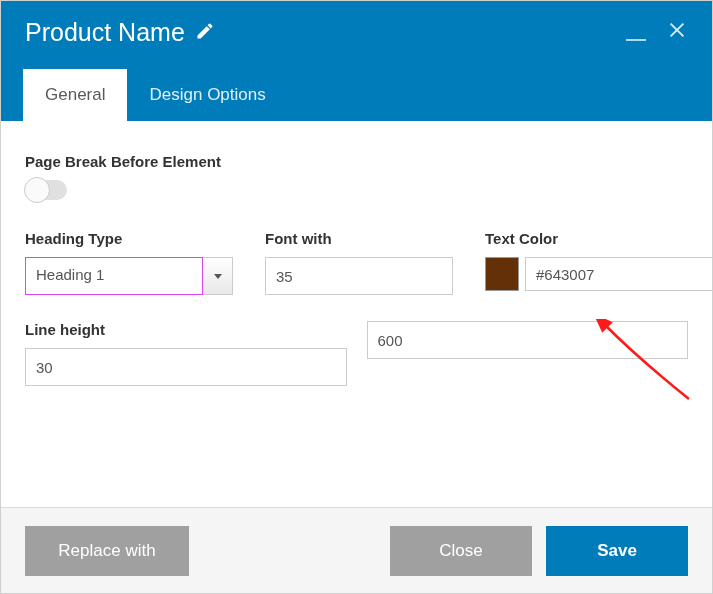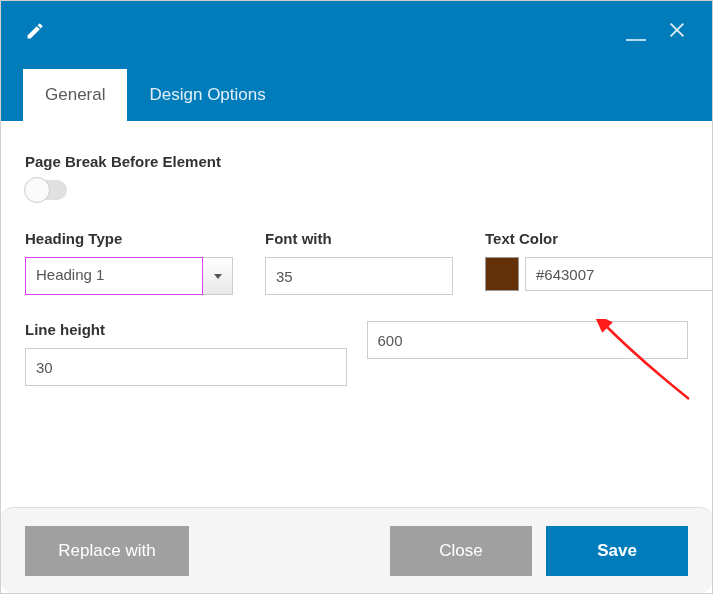--- a/index.html
+++ b/index.html
@@ -25,39 +25,40 @@
     .select { position: relative; width: 100%; height: 38px; display: flex; }
     .select-value { flex: 1; border: 1px solid #d946ef; background: #fff; padding: 8px 10px; font-size: 15px; color: #555; }
     .select-btn { width: 30px; height: 38px; border: 1px solid #ccc; border-left: 0; background: linear-gradient(#fff, #e8e8e8); display: flex; align-items: center; justify-content: center; }
     .select-btn svg { width: 8px; height: 5px; fill: #555; }
     .input { width: 100%; height: 38px; border: 1px solid #ccc; padding: 8px 10px; font-size: 15px; color: #555; background: #fff; outline: none; }
     .color-row { display: flex; gap: 6px; }
     .swatch { width: 34px; height: 34px; border: 1px solid #999; }
     .color-input { flex: 1; height: 34px; border: 1px solid #ccc; padding: 6px 10px; font-size: 15px; color: #555; background: #fff; outline: none; }
     .row2 { display: flex; gap: 20px; }
     .row2 .col { flex: 1; }
-    .footer { position: absolute; bottom: 0; left: 0; right: 0; height: 86px; background: #f5f5f5; border-top: 1px solid #dcdcdc; display: flex; align-items: center; justify-content: space-between; padding: 0 24px; border-radius: 12px; }
+    .footer { position: absolute; bottom: 0; left: 0; right: 0; height: 86px; background: #f5f5f5; border-top: 1px solid #dcdcdc; display: flex; align-items: center; justify-content: space-between; padding: 0 24px; }
     .footer-left { display: flex; }
     .footer-right { display: flex; gap: 14px; }
     .btn { height: 50px; border: none; font-size: 17px; font-weight: 400; color: #fff; cursor: pointer; padding: 0 28px; }
     .btn-replace { background: #a0a0a0; width: 164px; }
     .btn-close { background: #a0a0a0; width: 142px; }
     .btn-save { background: #007cba; width: 142px; font-weight: 600; }
     .arrow { position: absolute; left: 508px; top: 198px; pointer-events: none; }
     .arrow svg { width: 200px; height: 100px; }
     
     .content::-webkit-scrollbar { width: 16px; }
     .content::-webkit-scrollbar-track { background: #f0f0f0; }
     .content::-webkit-scrollbar-thumb { background: #c0c0c0; }
   </style>
 </head>
 <body>
 
 <div class="header">
   <div class="header-title">
+    <span>Product Name</span>
     <span>
       <svg width="20" height="20" viewBox="0 0 24 24" fill="#fff">
           <path d="M3 17.25V21h3.75L17.81 9.94l-3.75-3.75L3 17.25zM20.71 7.04a1 1 0 0 0 0-1.41l-2.34-2.34a1 1 0 0 0-1.41 0l-1.83 1.83 3.75 3.75 1.83-1.83z"></path>
         </svg>
     </span>
   </div>
   <div class="header-actions">
     <span class="minimize-icon"></span>
     <span class="close-icon">
       <svg viewBox="0 0 24 24" fill="none">

